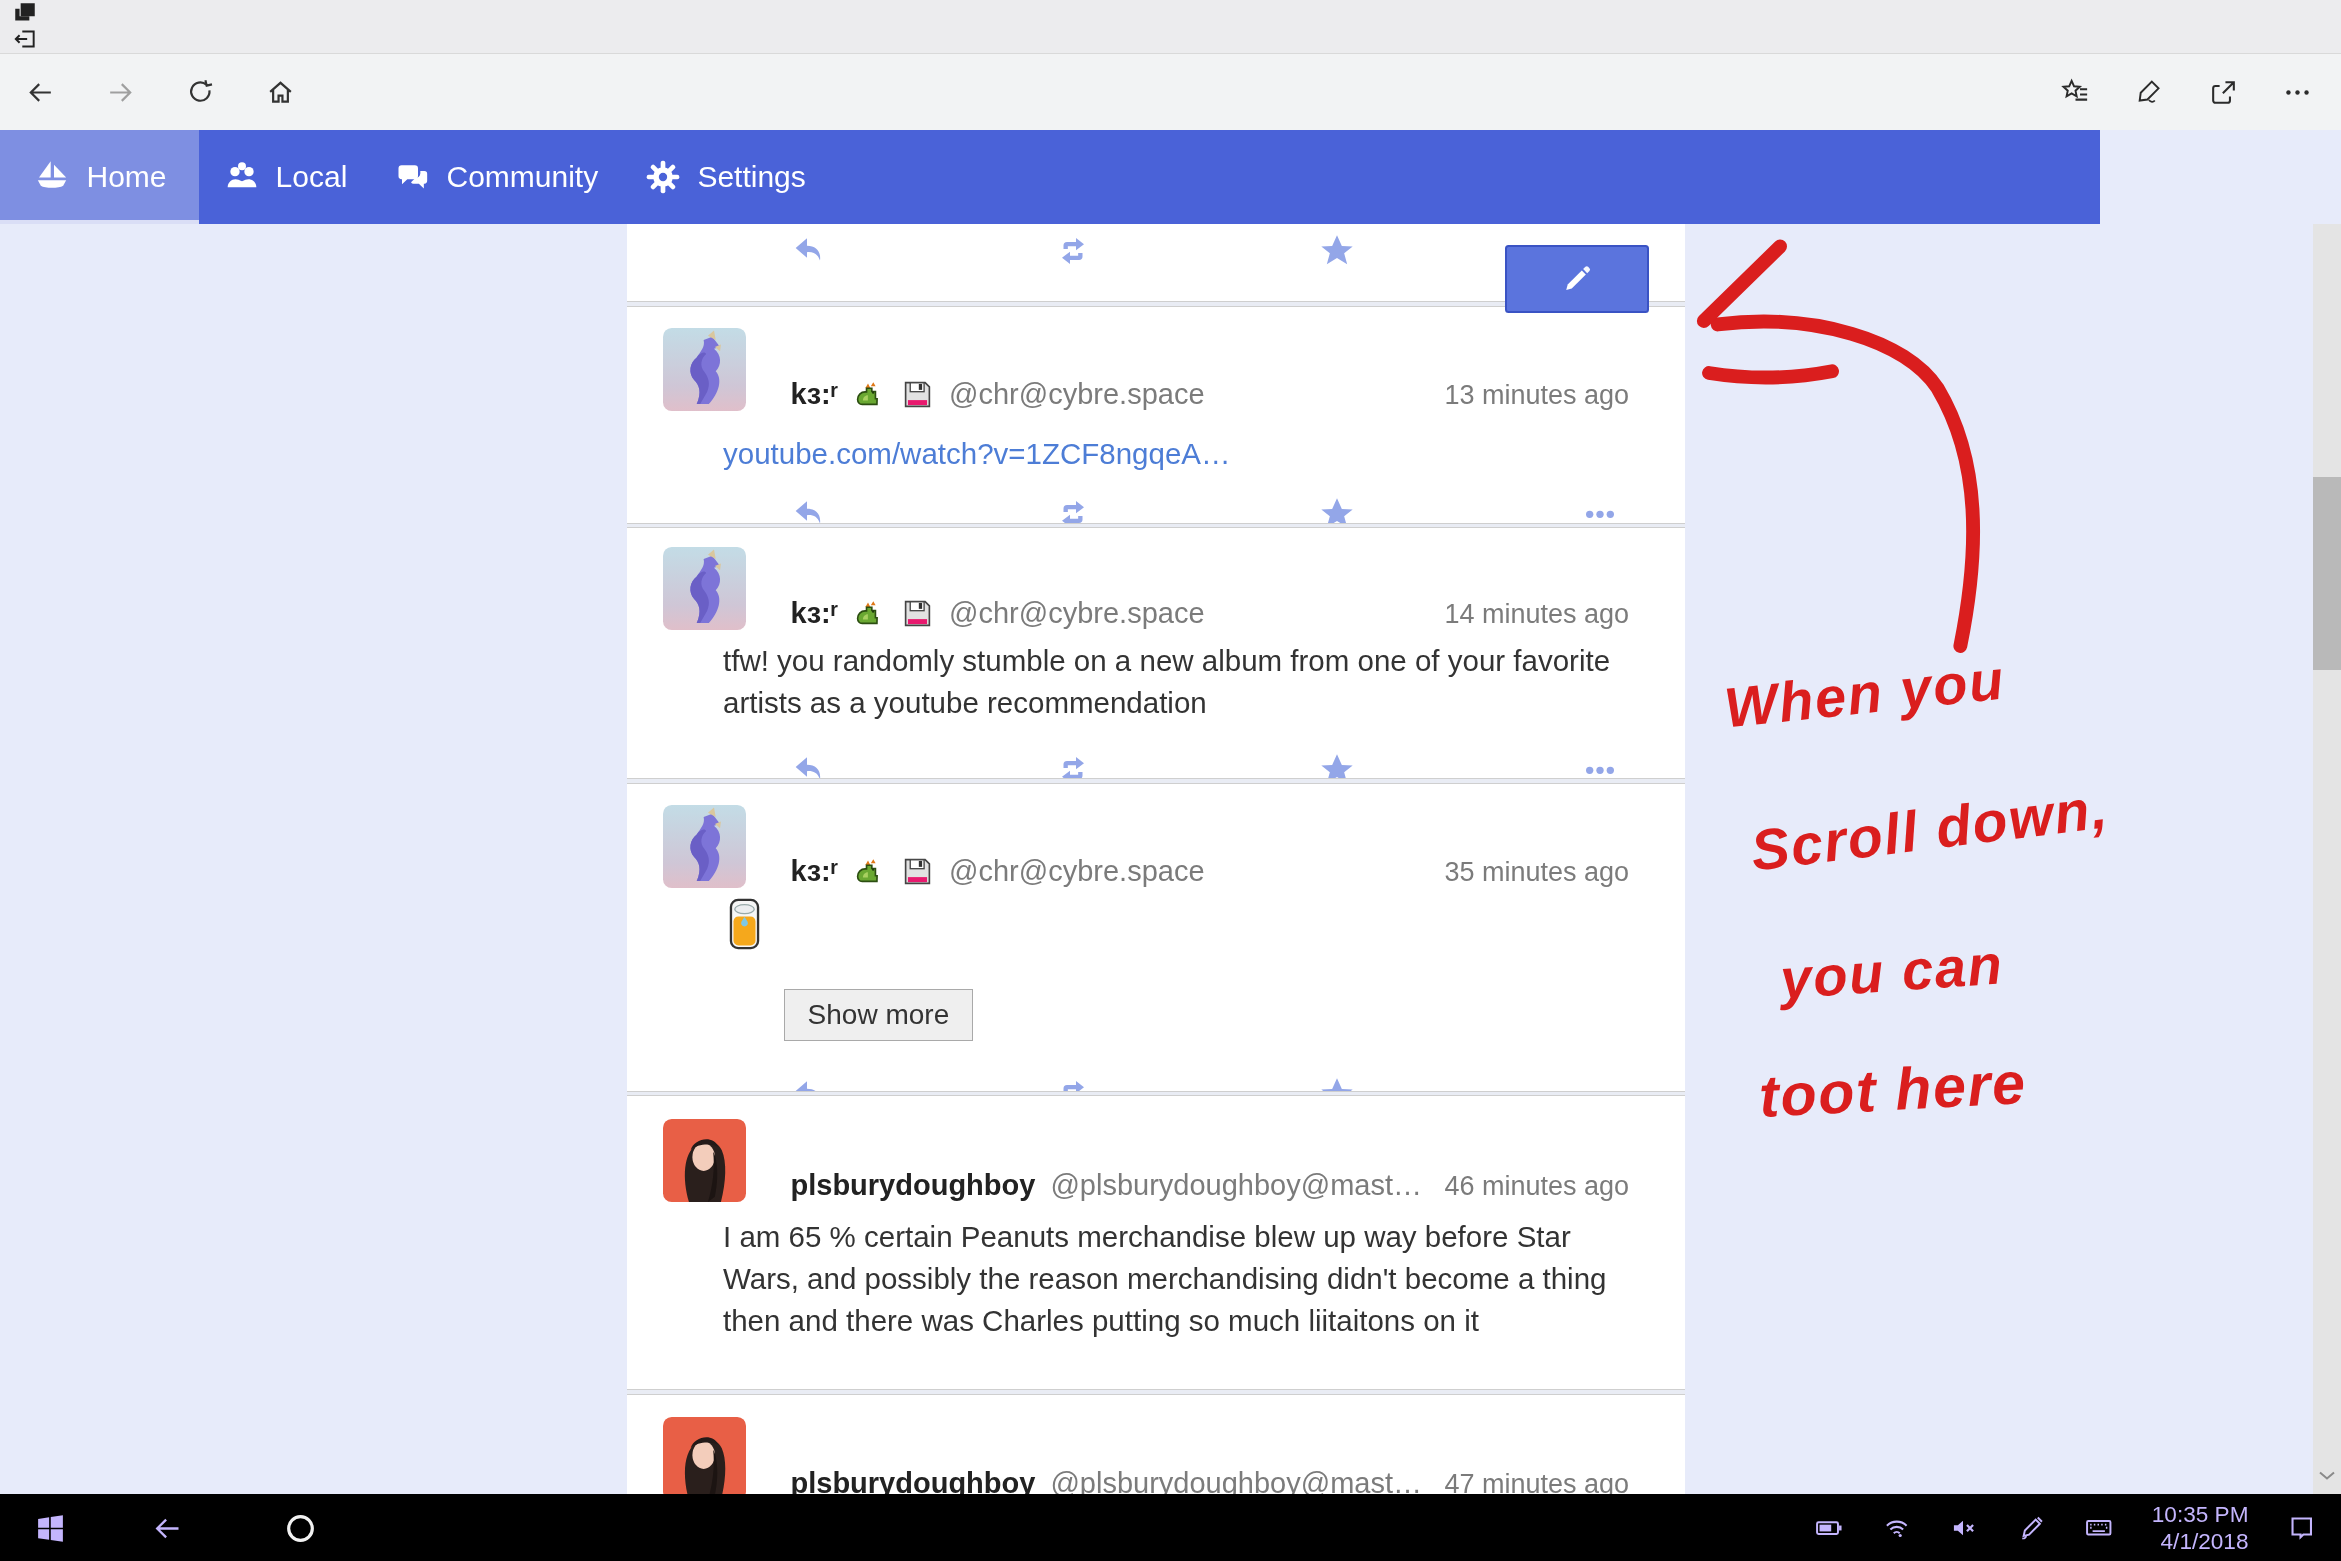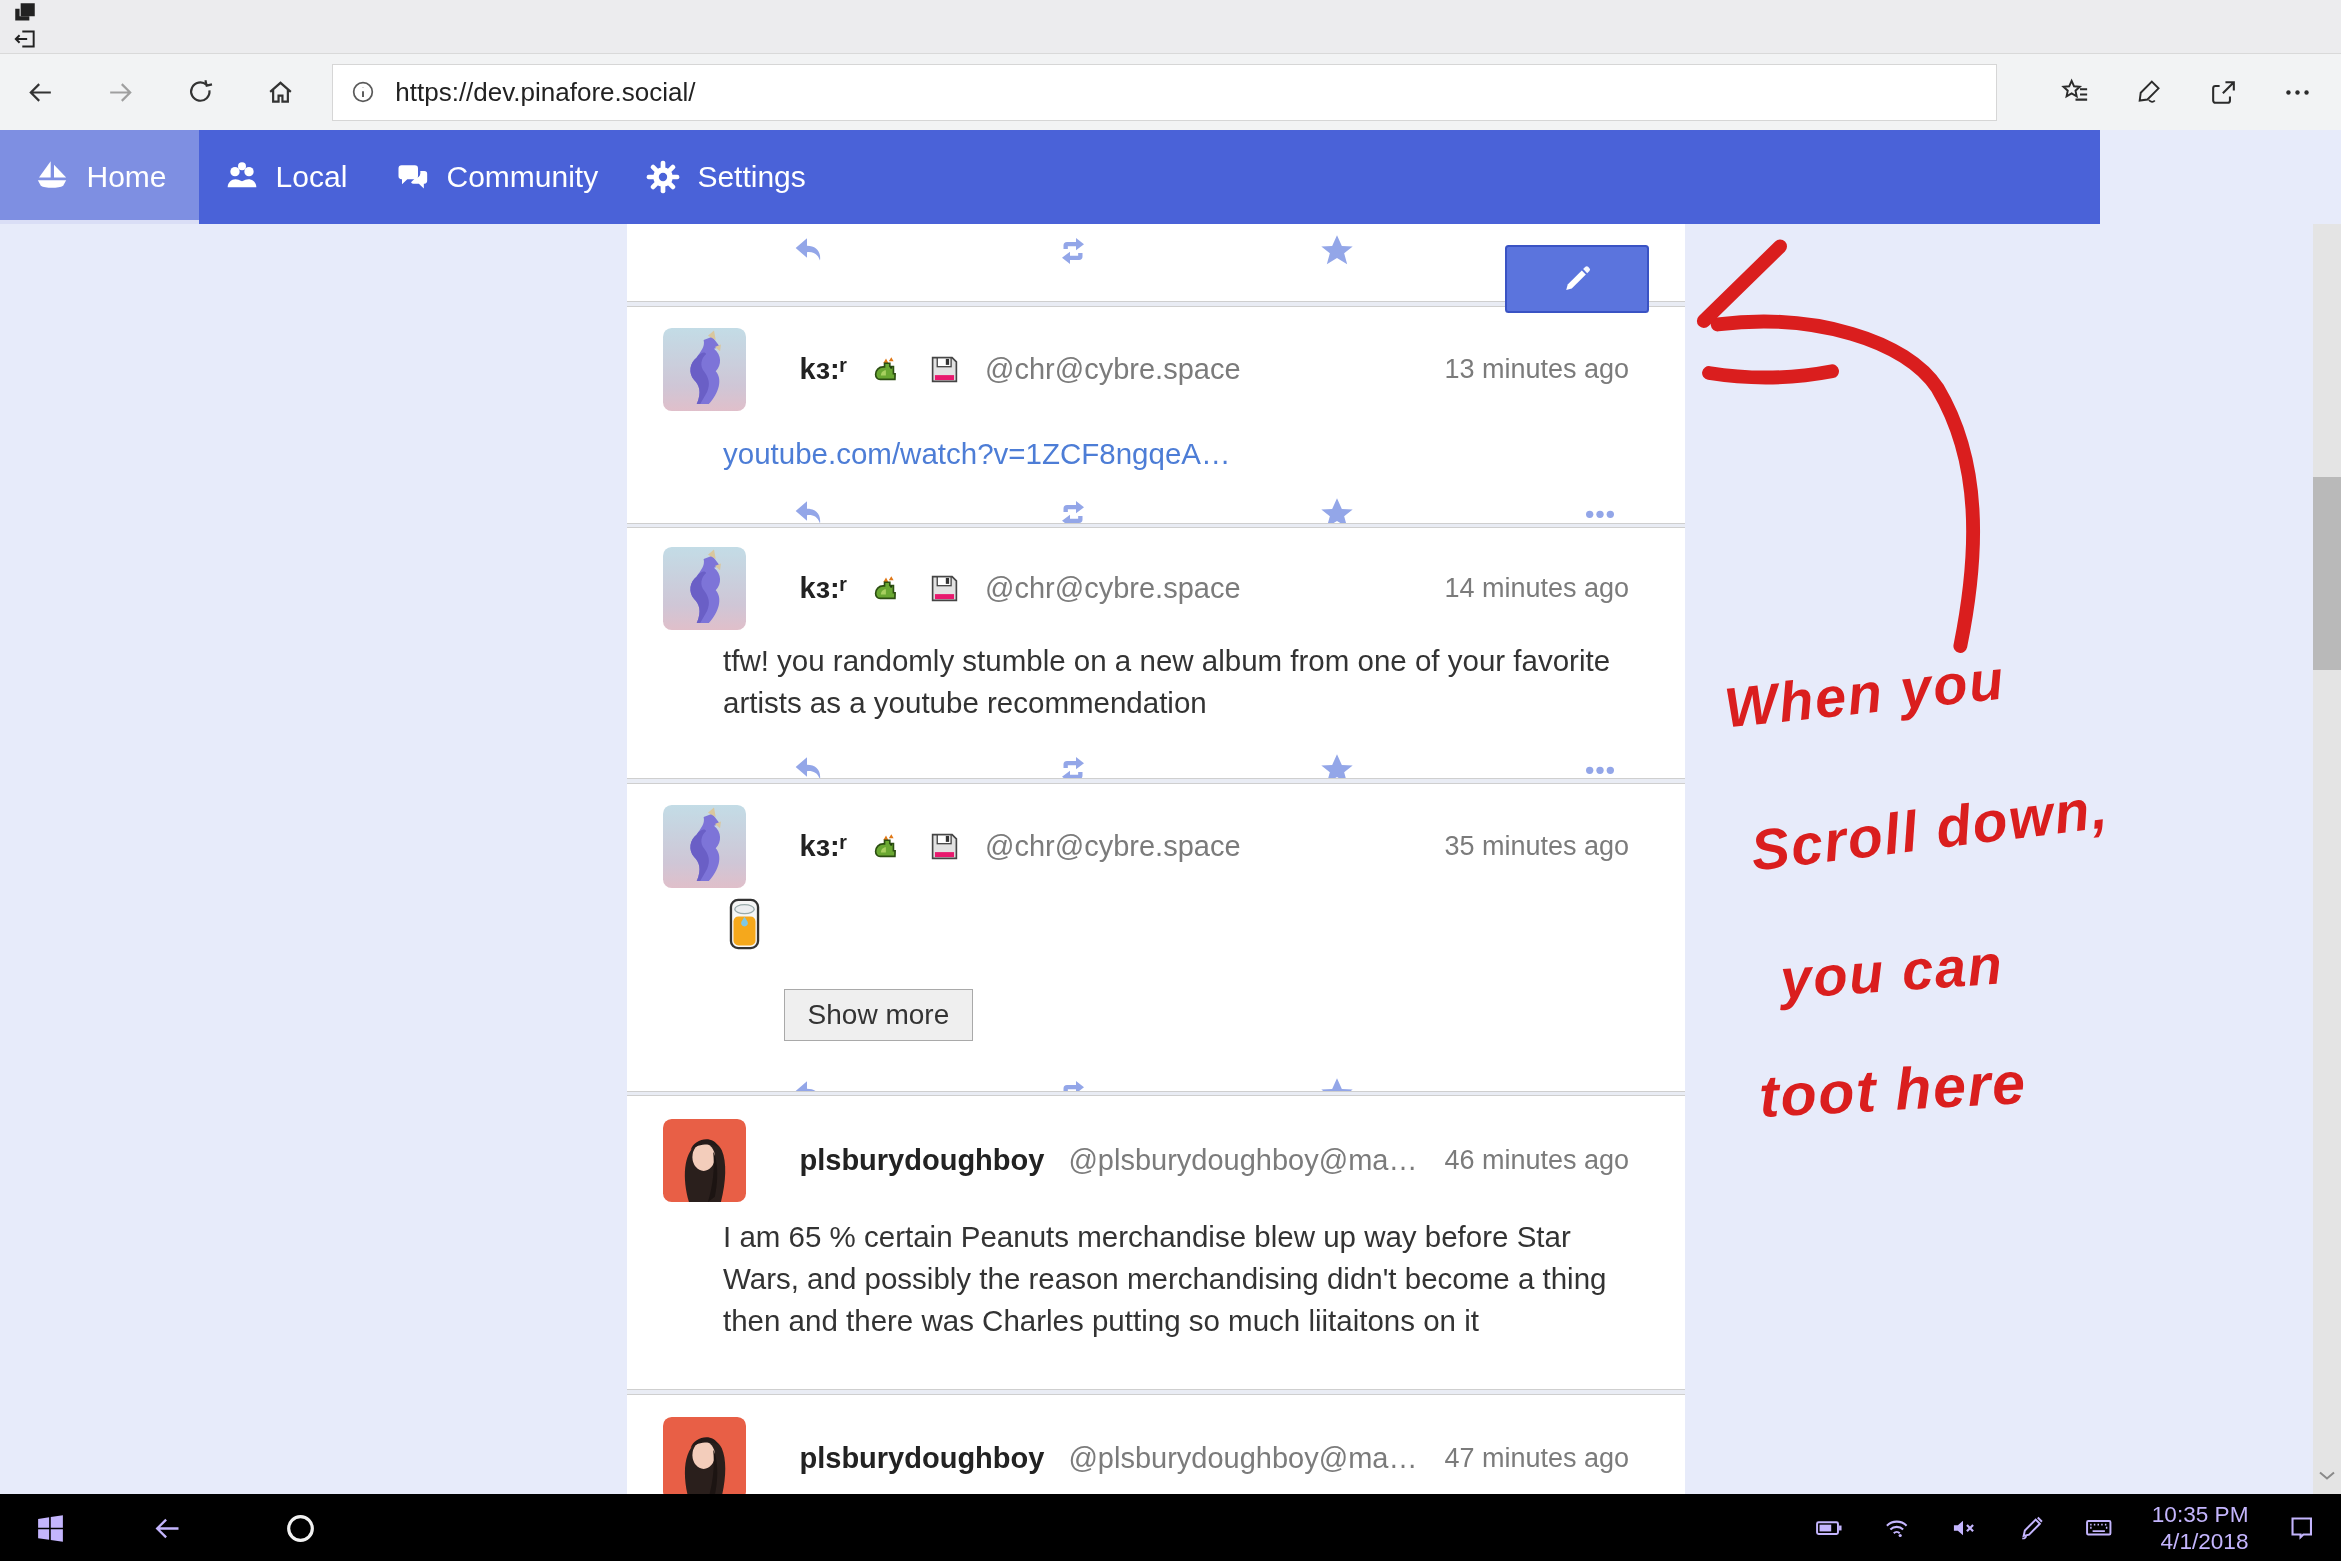--- a/index.html
+++ b/index.html
@@ -45,21 +45,21 @@
   .pnav-item svg { width:40px; height:40px; }
   .pnav-item.active { width:199px; padding:0; justify-content:center; background:#7e8fe2; position:relative; }
   .pnav-item.active::after { content:""; position:absolute; left:0; bottom:0; width:100%; height:4.3px; background:#dadef6; }
 
   
   .column { position:absolute; left:627px; top:224px; width:1058px; height:1270px;
             background:#e9ecf4; overflow:hidden; }
   .toot { background:#fff; border-bottom:0.9px solid #cfcfcf; margin-bottom:3.5px; overflow:hidden;
           padding:21px 56px 0 36px; }
   .toot + .toot { border-top:0.9px solid #cfcfcf; }
-  .t-head { display:flex; align-items:center; gap:24px; }
+  .t-head { display:flex; align-items:flex-end; gap:15px; }
   .avatar { width:83px; height:83px; border-radius:8.7px; overflow:hidden; flex:0 0 auto; margin-right:29.5px; }
   .avatar svg { width:83px; height:83px; display:block; }
   .t-name { font-size:29px; font-weight:bold; color:#222; white-space:nowrap; }
   .t-emoji { display:flex; }
   .t-emoji svg { width:33px; height:33px; }
   .t-handle { font-size:29px; color:#7b7b7b; white-space:nowrap; overflow:hidden; text-overflow:ellipsis; }
   .t-time { font-size:27px; color:#7b7b7b; margin-left:auto; white-space:nowrap; }
   .t-body { margin-left:60px; font-size:29.5px; line-height:42px; color:#333; }
   .t-link { color:#4d7dd6; }
   .showmore { margin-left:121px; margin-top:26px; font-size:28px; color:#333; background:#efefef;
@@ -328,28 +328,20 @@
     <div class="nav-ico">
         <svg viewBox="0 0 36 36" width="31" height="31">
           <use href="#i-refresh"></use>
         </svg>
       </div>
     <div class="nav-ico">
         <svg viewBox="0 0 36 36" width="31" height="31">
           <use href="#i-home"></use>
         </svg>
       </div>
-    <div class="urlbox">
-      <span class="info">
-          <svg viewBox="0 0 30 30" width="26" height="26">
-            <use href="#i-info"></use>
-          </svg>
-        </span>
-      <span class="url-text">https://dev.pinafore.social/</span>
-    </div>
     <div class="chrome-right">
       <span class="cr-ico">
           <svg viewBox="0 0 36 36" width="31" height="31">
             <use href="#i-favstar"></use>
           </svg>
         </span>
       <span class="cr-ico">
           <svg viewBox="0 0 36 36" width="31" height="31">
             <use href="#i-webpen"></use>
           </svg>

